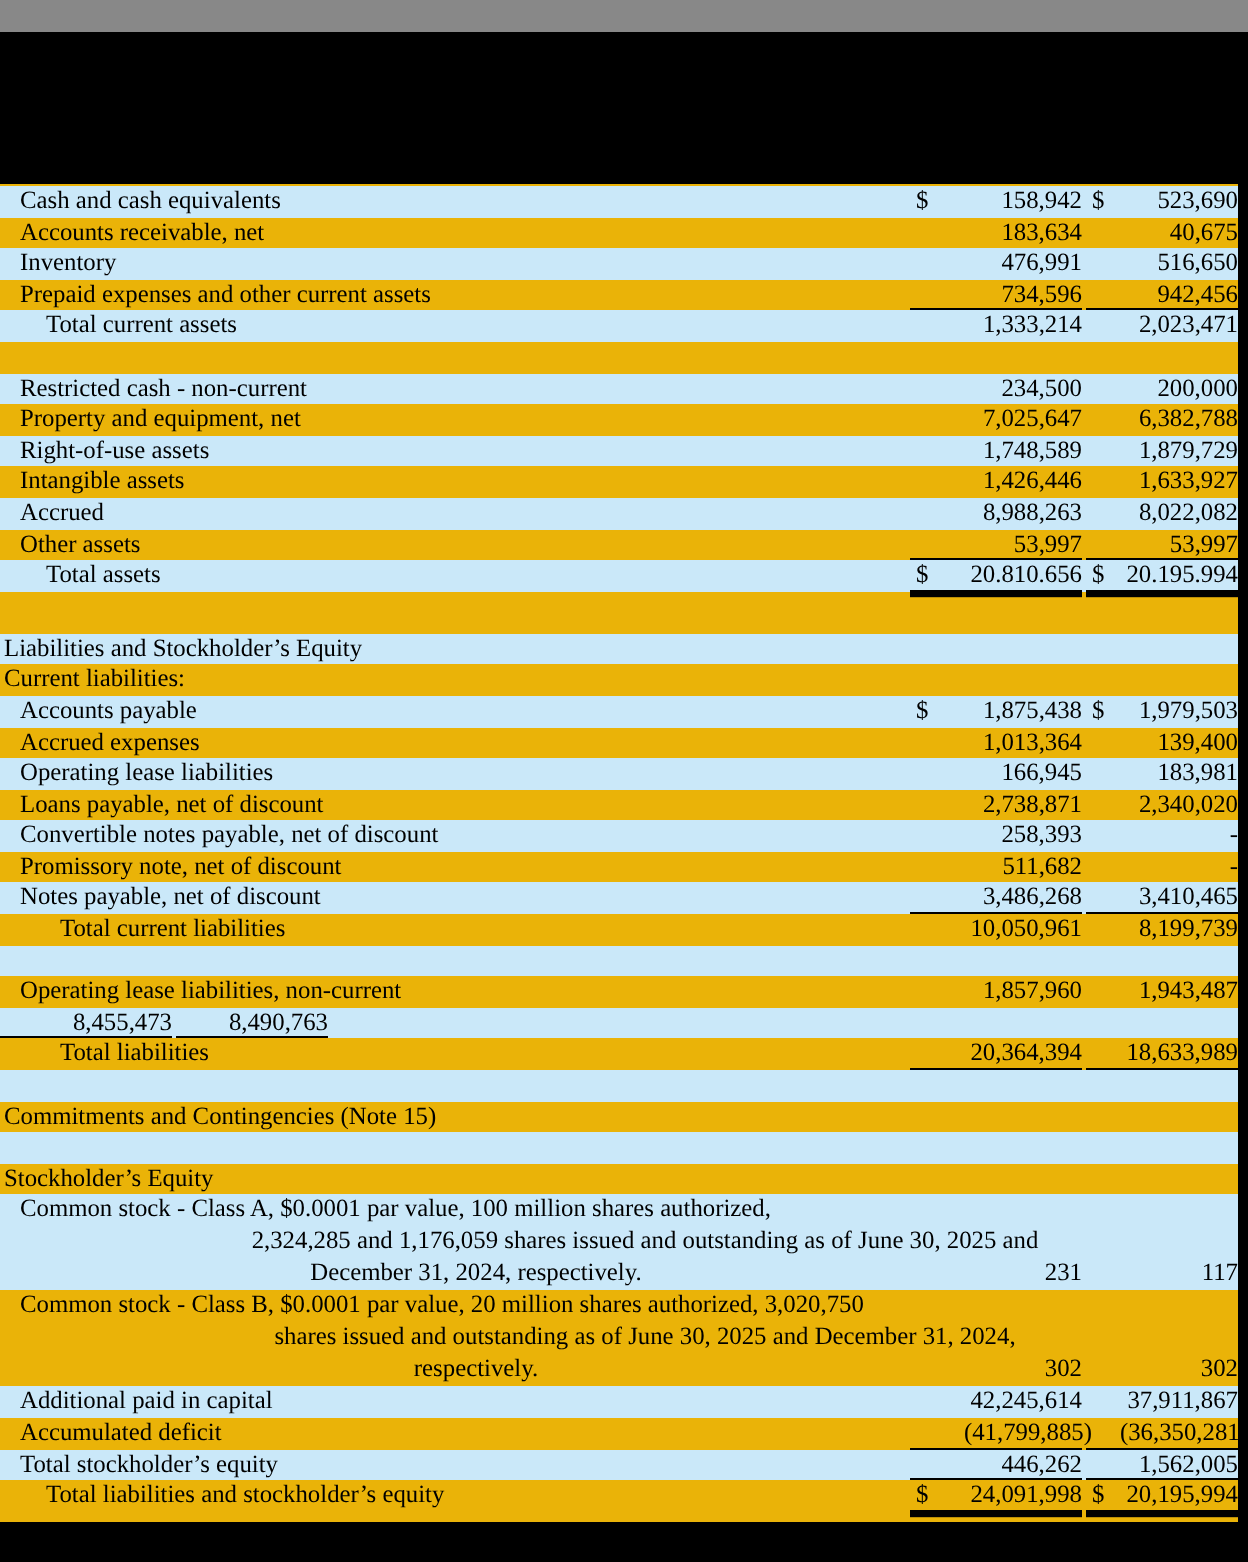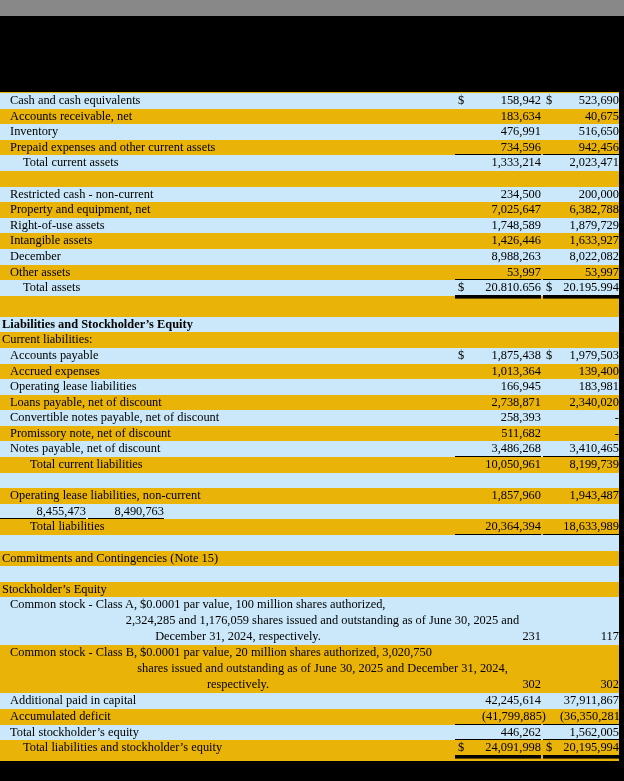--- a/index.html
+++ b/index.html
@@ -17,21 +17,21 @@
   .row{ display:flex; height:15.6px; white-space:nowrap; }
   .row.bg-b{ background:var(--stripe); }
   .row.tall{ height:21px; }
   .row.multi{ display:block; height:48px; }
   .lastline{ display:flex; height:16px; }
   .mline{ height:16px; overflow:visible; }
   .lbl{ flex:1 1 auto; overflow:visible; }
   .ind0{ padding-left:2px; } .ind1{ padding-left:10px; }
   .ind2{ padding-left:23px; } .ind3{ padding-left:30px; }
   .cont{ padding-left:21px;text-align:center; }
-  .bold{ font-weight:bold; }
+  .bold{ font-weight:normal; }
   .c1{ flex:0 0 86px; width:86px; }
   .c2{ flex:0 0 76px; width:76px; margin-left:2px; margin-right:5px; }
   .c1,.c2{ display:flex; }
   .cur{ padding-left:3px; }
   .val{ margin-left:auto; }
   .neg .val{ margin-right:-5px; }
   .u1{ border-bottom:1.4px solid var(--ink); }
   .u2{ border-bottom:1.2px solid var(--ink); box-shadow:0 2.6px 0 var(--ink); }
 </style>
 </head>
@@ -118,21 +118,21 @@
       <div class="row">
         <div class="lbl ind1">Intangible assets</div>
         <div class="c1">
           <div class="val">1,426,446</div>
         </div>
         <div class="c2">
           <div class="val">1,633,927</div>
         </div>
       </div>
       <div class="row bg-b">
-        <div class="lbl ind1">December</div>
+        <div class="lbl ind1">Accrued</div>
         <div class="c1">
           <div class="val">8,988,263</div>
         </div>
         <div class="c2">
           <div class="val">8,022,082</div>
         </div>
       </div>
       <div class="row">
         <div class="lbl ind1">Other assets</div>
         <div class="c1 u1">

